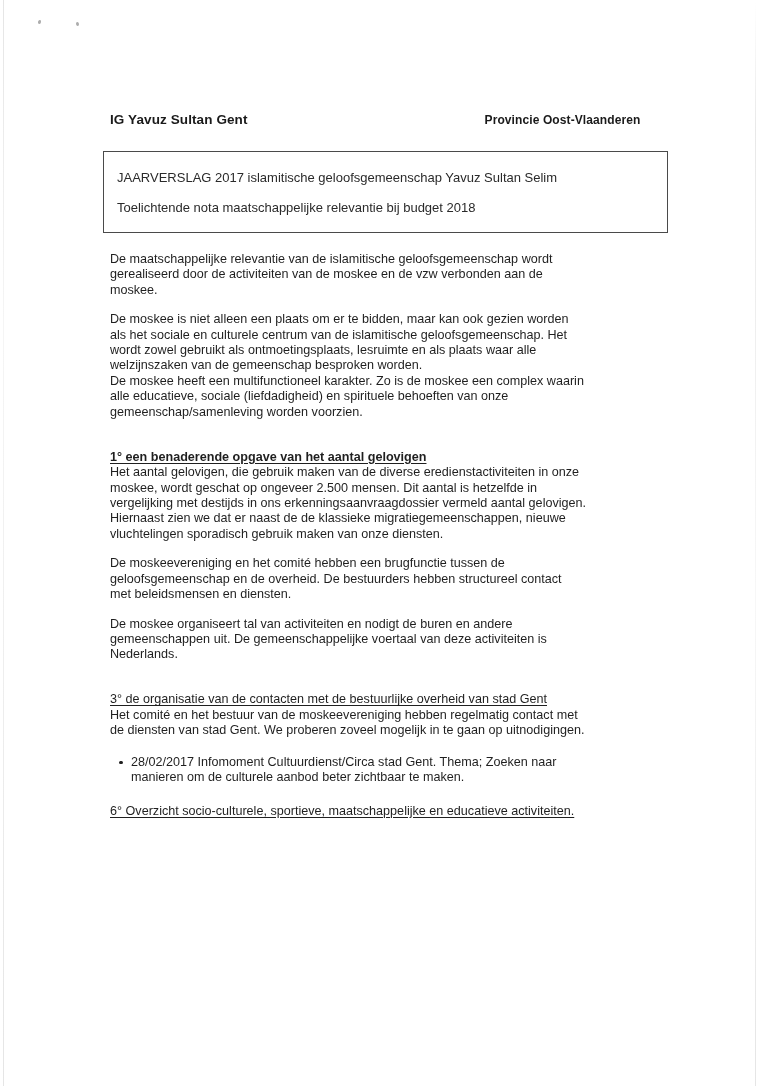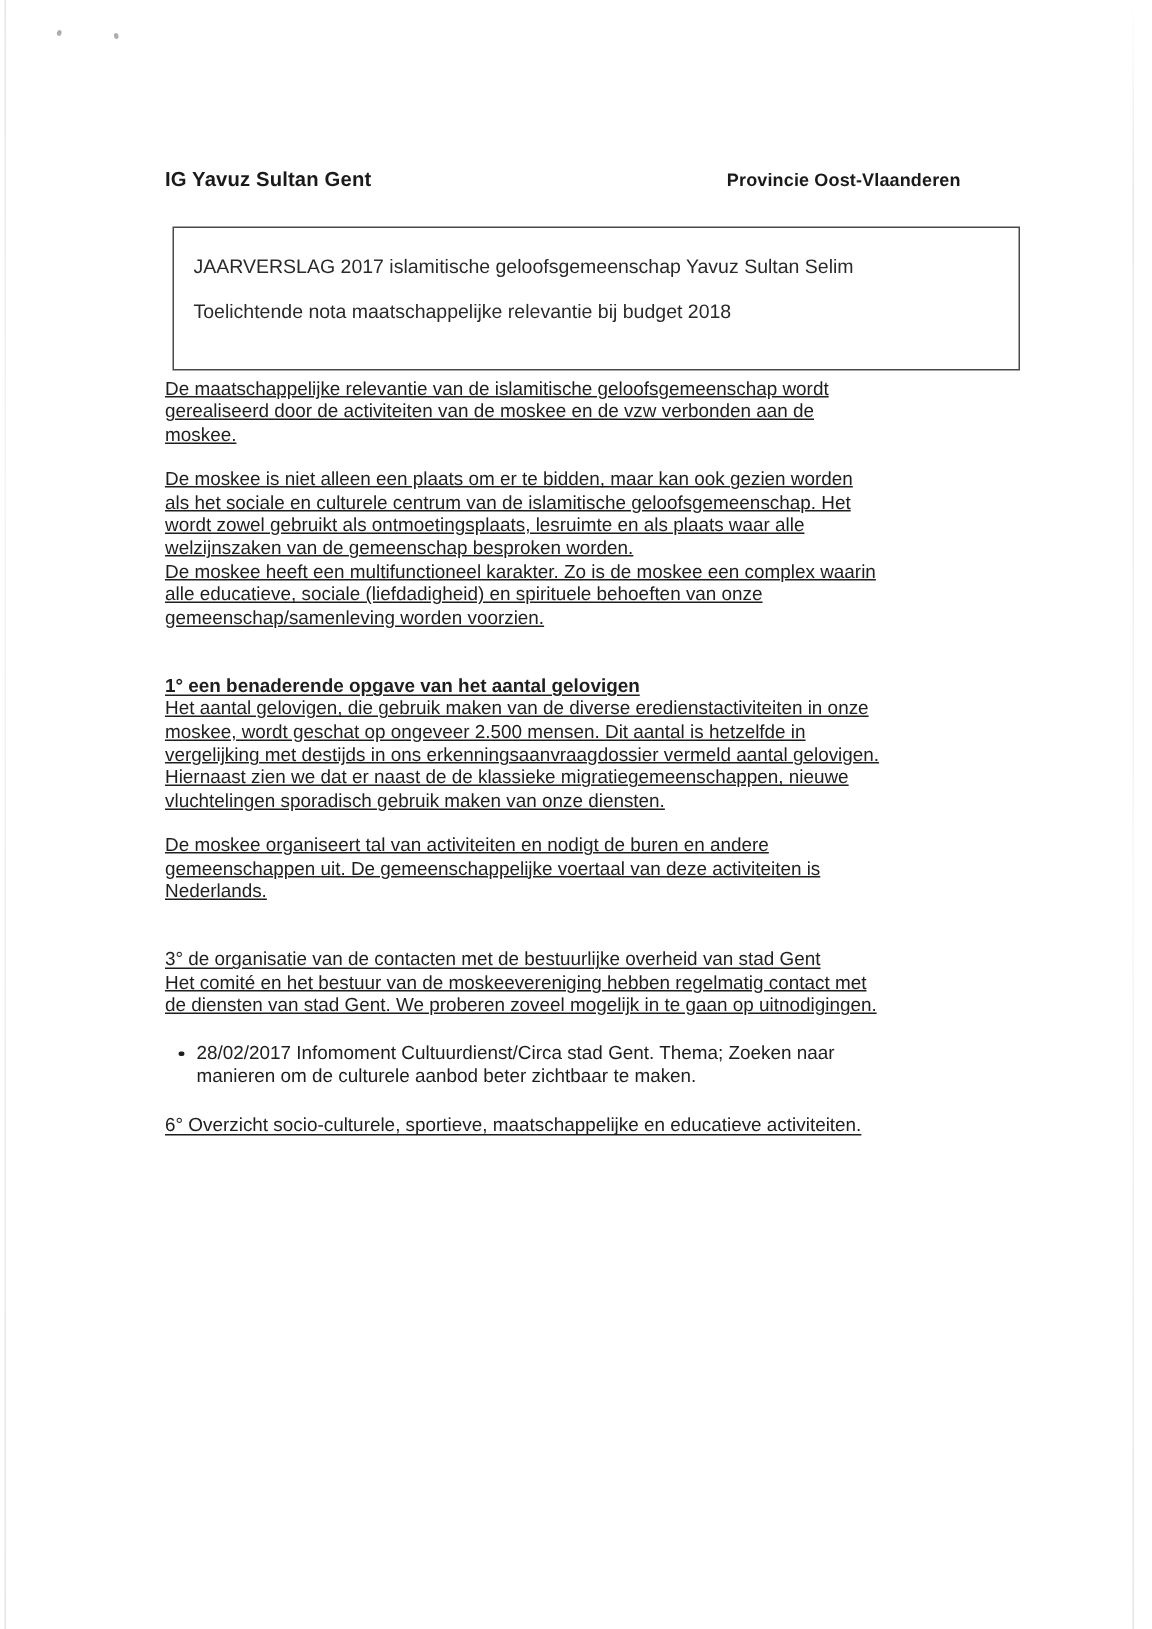--- a/index.html
+++ b/index.html
@@ -70,24 +70,23 @@
     white-space: nowrap;
     margin-left: 237px;
   }
 
   
   .title-box {
     position: absolute;
     left: 103px;
     top: 151px;
     width: 565px;
-    height: 96px;
+    height: 82px;
     border: 1px solid #4a4a4a;
     box-sizing: border-box;
-    margin-left: 12px;
   }
   .title-line {
     position: absolute;
     left: 13px;
     font-size: 13px;
     line-height: 17px;
     white-space: nowrap;
     color: #2a2a2a;
   }
   .title-line.l1 { top: 17px; }
@@ -99,21 +98,20 @@
     left: 110px;
     top: 252px;
     width: 562px;
     font-size: 12.6px;
     line-height: 15.4px;
     color: #1f1f1f;
   }
   .para {
     margin: 0 0 14px 0;
     white-space: pre-line;
-    text-decoration: underline;
   }
   .para.tight { margin-bottom: 0; }
 
   .heading-ul {
     margin: 0 0 0 0;
     font-size: 12.6px;
     line-height: 15.6px;
     white-space: pre-line;
   }
   .heading-ul span.u {
@@ -196,20 +194,23 @@
       <span class="u">1° een benaderende opgave van het aantal gelovigen</span>
     </div>
 
     <p class="para">Het aantal gelovigen, die gebruik maken van de diverse eredienstactiviteiten in onze
 moskee, wordt geschat op ongeveer 2.500 mensen. Dit aantal is hetzelfde in
 vergelijking met destijds in ons erkenningsaanvraagdossier vermeld aantal gelovigen.
 Hiernaast zien we dat er naast de de klassieke migratiegemeenschappen, nieuwe
 vluchtelingen sporadisch gebruik maken van onze diensten.</p>
 
 
+    <p class="para">De moskeevereniging en het comité hebben een brugfunctie tussen de
+geloofsgemeenschap en de overheid. De bestuurders hebben structureel contact
+met beleidsmensen en diensten.</p>
 
     <p class="para">De moskee organiseert tal van activiteiten en nodigt de buren en andere
 gemeenschappen uit. De gemeenschappelijke voertaal van deze activiteiten is
 Nederlands.</p>
 
     <div class="heading-ul heading-nogap-below">
       <span class="u">3° de organisatie van de contacten met de bestuurlijke overheid van stad Gent</span>
     </div>
 
     <p class="para tight">Het comité en het bestuur van de moskeevereniging hebben regelmatig contact met

